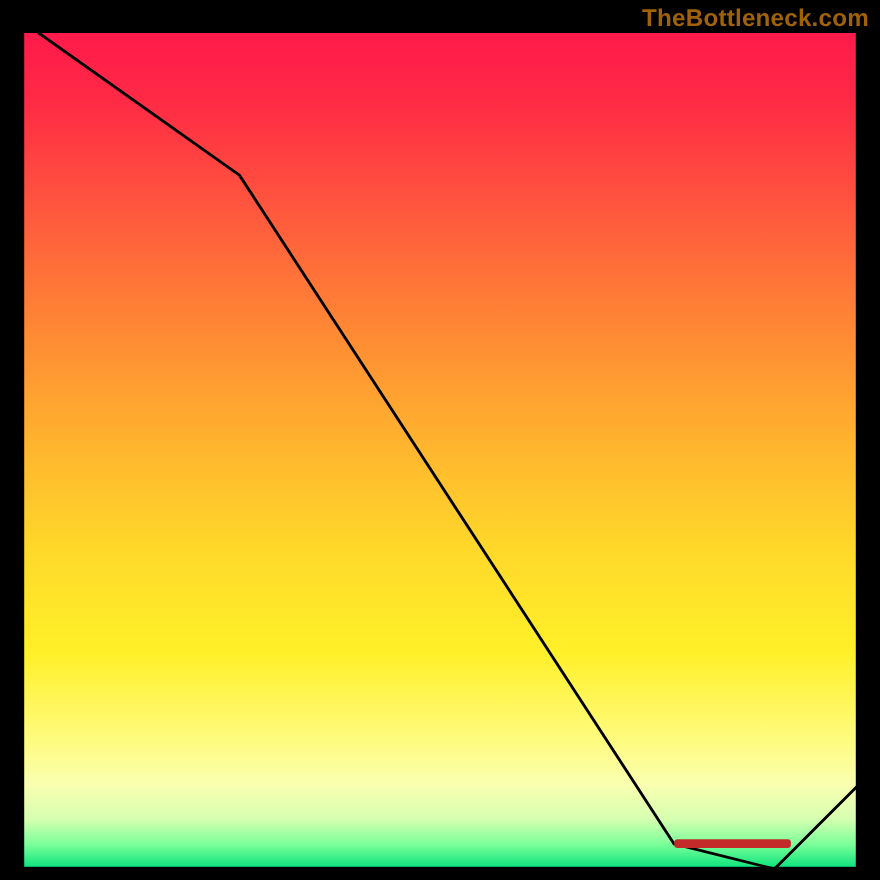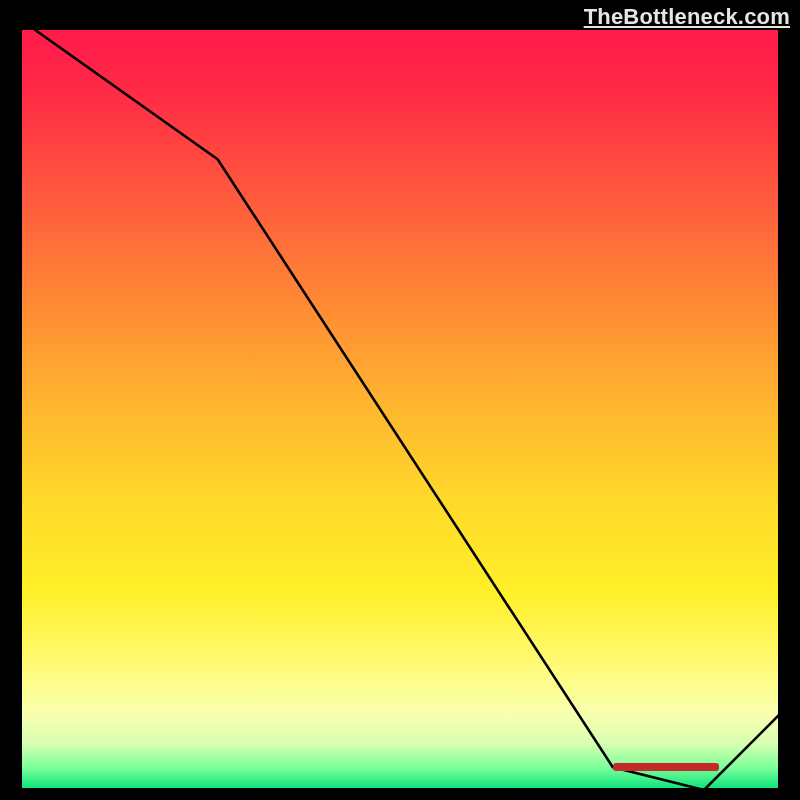--- a/index.html
+++ b/index.html
@@ -14,26 +14,25 @@
   .canvas {
     position: relative;
     width: 800px;
     height: 800px;
     background: #000;
   }
   .watermark {
     position: absolute;
     top: 4px;
     right: 10px;
-    color: #e5e5e5;
+    color: #a16207;
     font-size: 22px;
     font-weight: bold;
     letter-spacing: 0.2px;
     user-select: none;
-    text-decoration: underline;
   }
   .plot-frame {
     position: absolute;
     left: 20px;
     top: 30px;
     width: 760px;
     height: 760px;
     box-sizing: border-box;
   }
   .plot-border {

